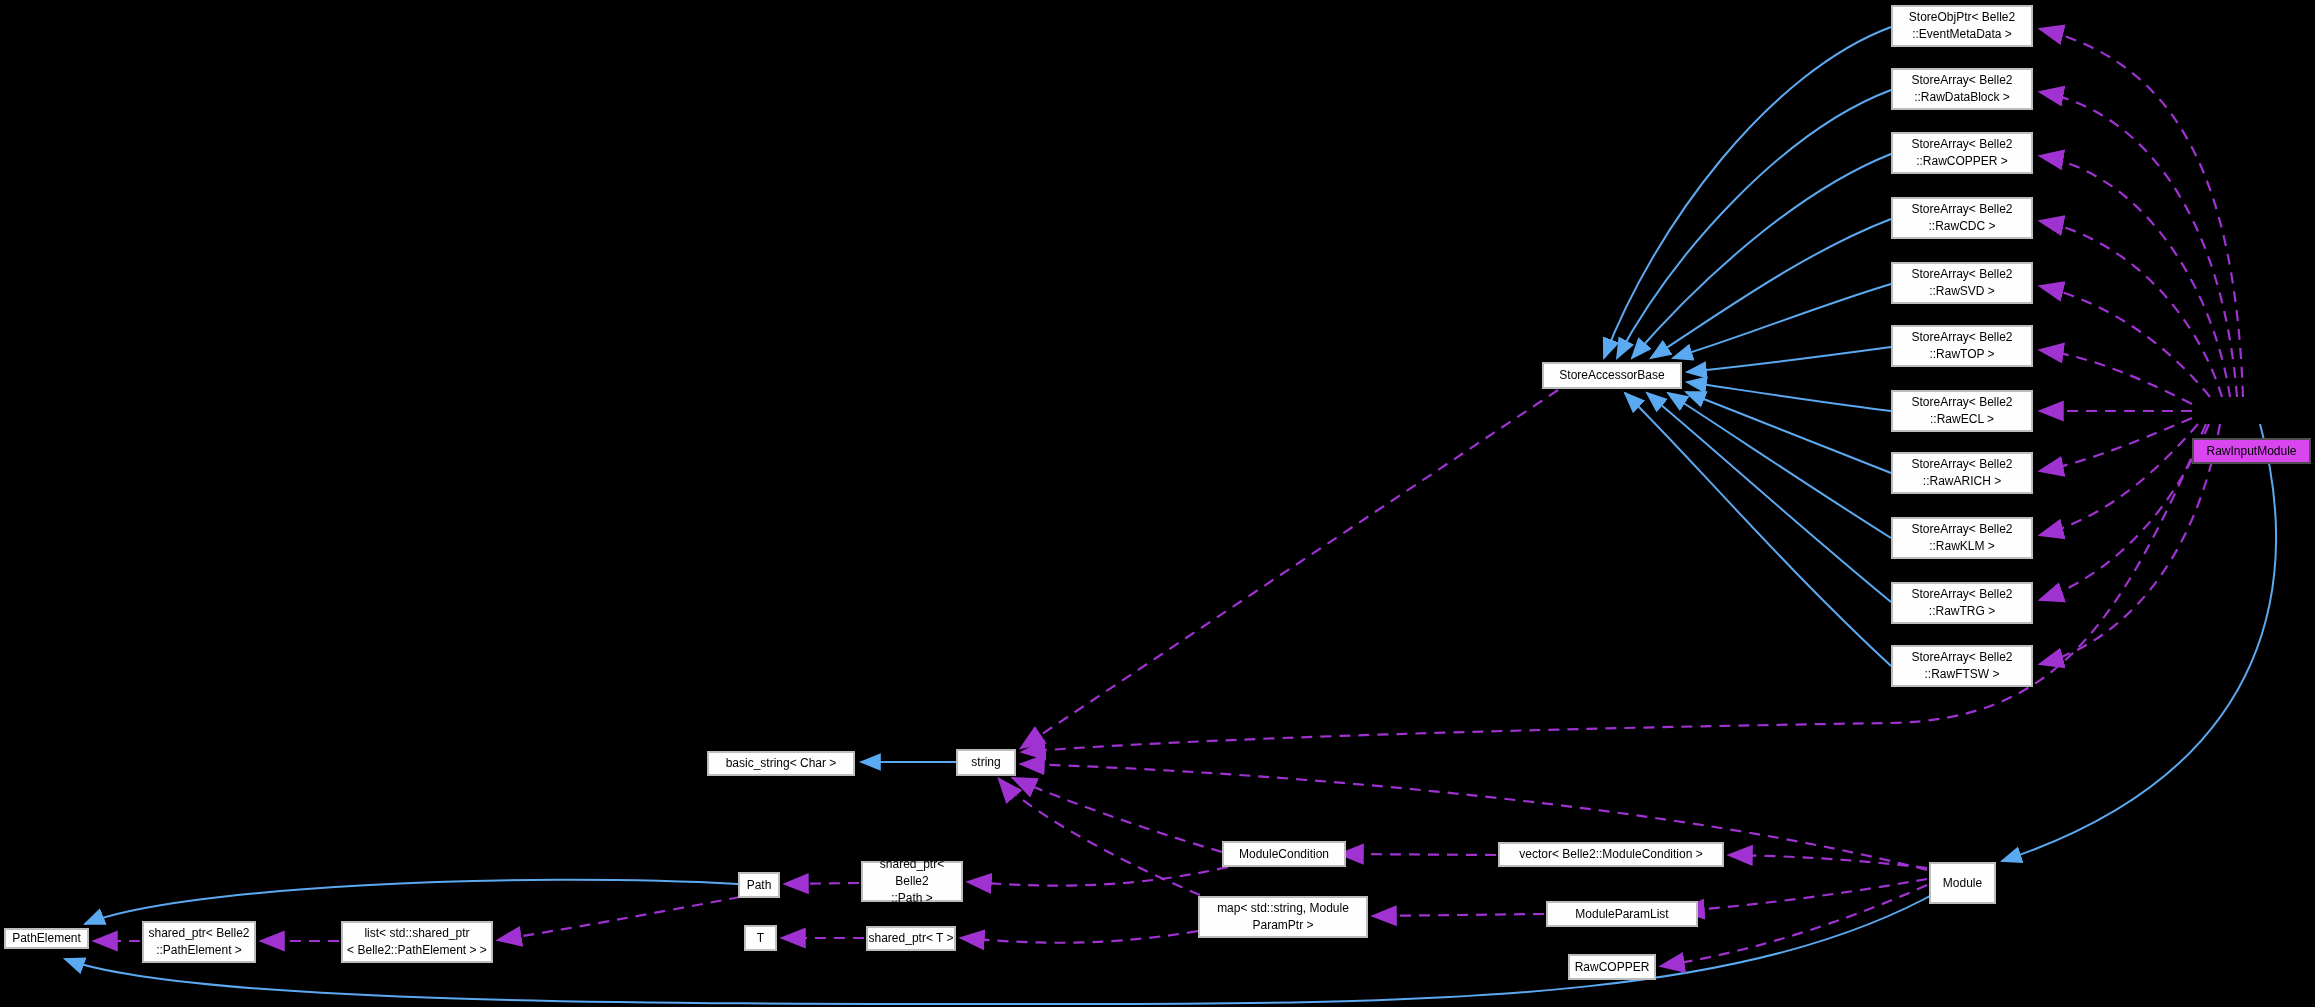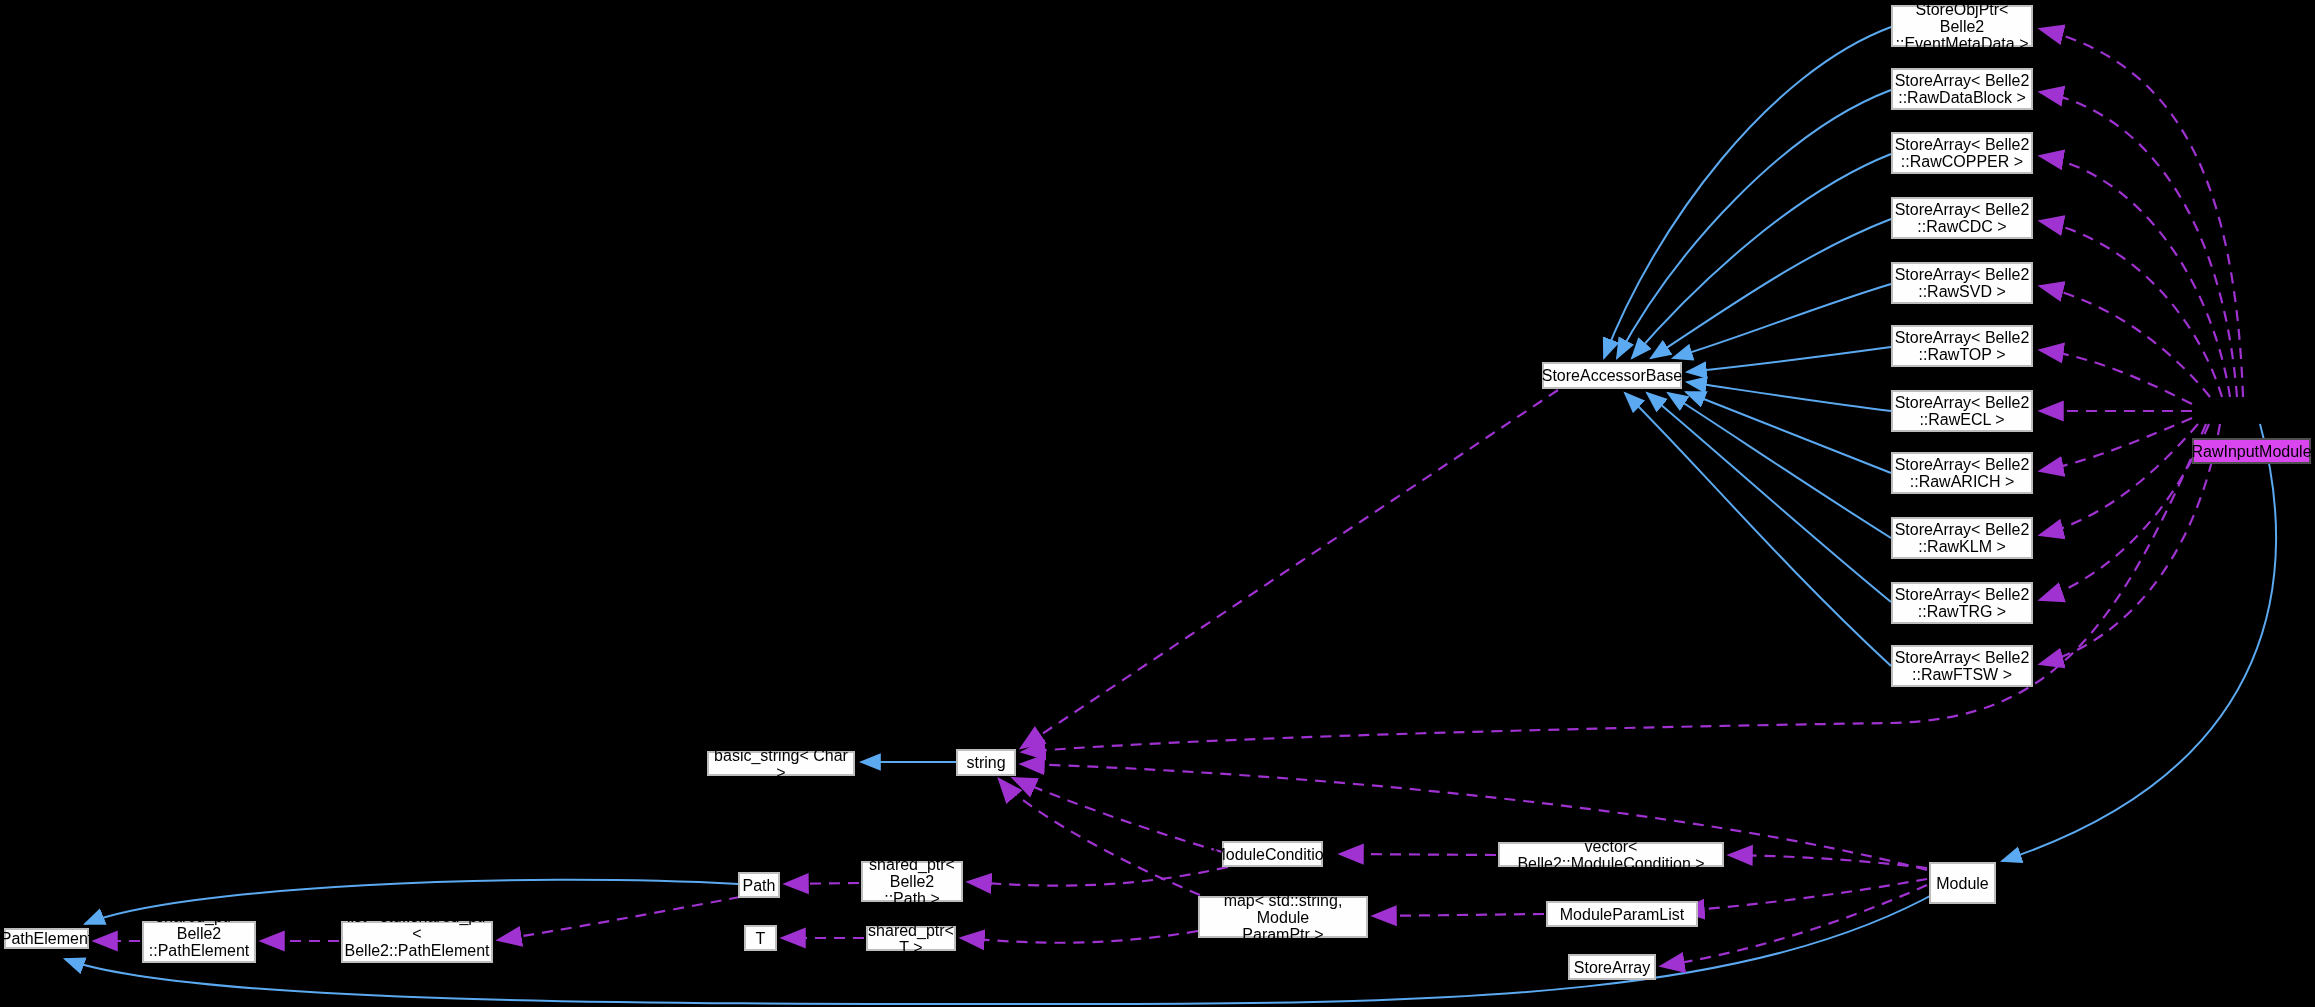--- a/index.html
+++ b/index.html
@@ -13,21 +13,21 @@
   }
   .edges { position: absolute; left: 0; top: 0; width: 2315px; height: 1007px; }
   .edge-inh { fill: none; stroke: #5BA9F0; stroke-width: 2; }
   .edge-use { fill: none; stroke: #A032D2; stroke-width: 2.2; stroke-dasharray: 11 8; }
   .node {
     position: absolute;
     box-sizing: border-box;
     background: #FEFEFE;
     border: 2px solid #BDBDBD;
     color: #000;
-    font-size: 16px;
+    font-size: 12px;
     line-height: 17px;
     display: flex;
     align-items: center;
     justify-content: center;
     text-align: center;
     white-space: pre-line;
     z-index: 2;
   }
   .node.hl {
     background: #d946ef;
@@ -129,21 +129,21 @@
   <div class="node" style="left:744px; top:925px; width:33px; height:26px;">T</div>
   <div class="node" style="left:861px; top:861px; width:102px; height:41px;">shared_ptr&lt; Belle2
 ::Path &gt;</div>
   <div class="node" style="left:866px; top:926px; width:90px; height:25px;">shared_ptr&lt; T &gt;</div>
   <div class="node" style="left:4px; top:928px; width:85px; height:21px;">PathElement</div>
   <div class="node" style="left:142px; top:921px; width:114px; height:42px;">shared_ptr&lt; Belle2
 ::PathElement &gt;</div>
   <div class="node" style="left:341px; top:921px; width:152px; height:42px;">list&lt; std::shared_ptr
 &lt; Belle2::PathElement &gt; &gt;</div>
 
-  <div class="node" style="left:1222px; top:841px; width:101px; height:26px;">ModuleCondition</div>
+  <div class="node" style="left:1222px; top:841px; width:124px; height:26px;">ModuleCondition</div>
   <div class="node" style="left:1498px; top:842px; width:226px; height:25px;">vector&lt; Belle2::ModuleCondition &gt;</div>
   <div class="node" style="left:1198px; top:896px; width:170px; height:42px;">map&lt; std::string, Module
 ParamPtr &gt;</div>
   <div class="node" style="left:1546px; top:901px; width:152px; height:26px;">ModuleParamList</div>
-  <div class="node" style="left:1568px; top:954px; width:88px; height:26px;">StoreArray</div>
+  <div class="node" style="left:1568px; top:954px; width:88px; height:26px;">RawCOPPER</div>
   <div class="node" style="left:1929px; top:862px; width:67px; height:42px;">Module</div>
 
 </div>
 
 </body></html>

